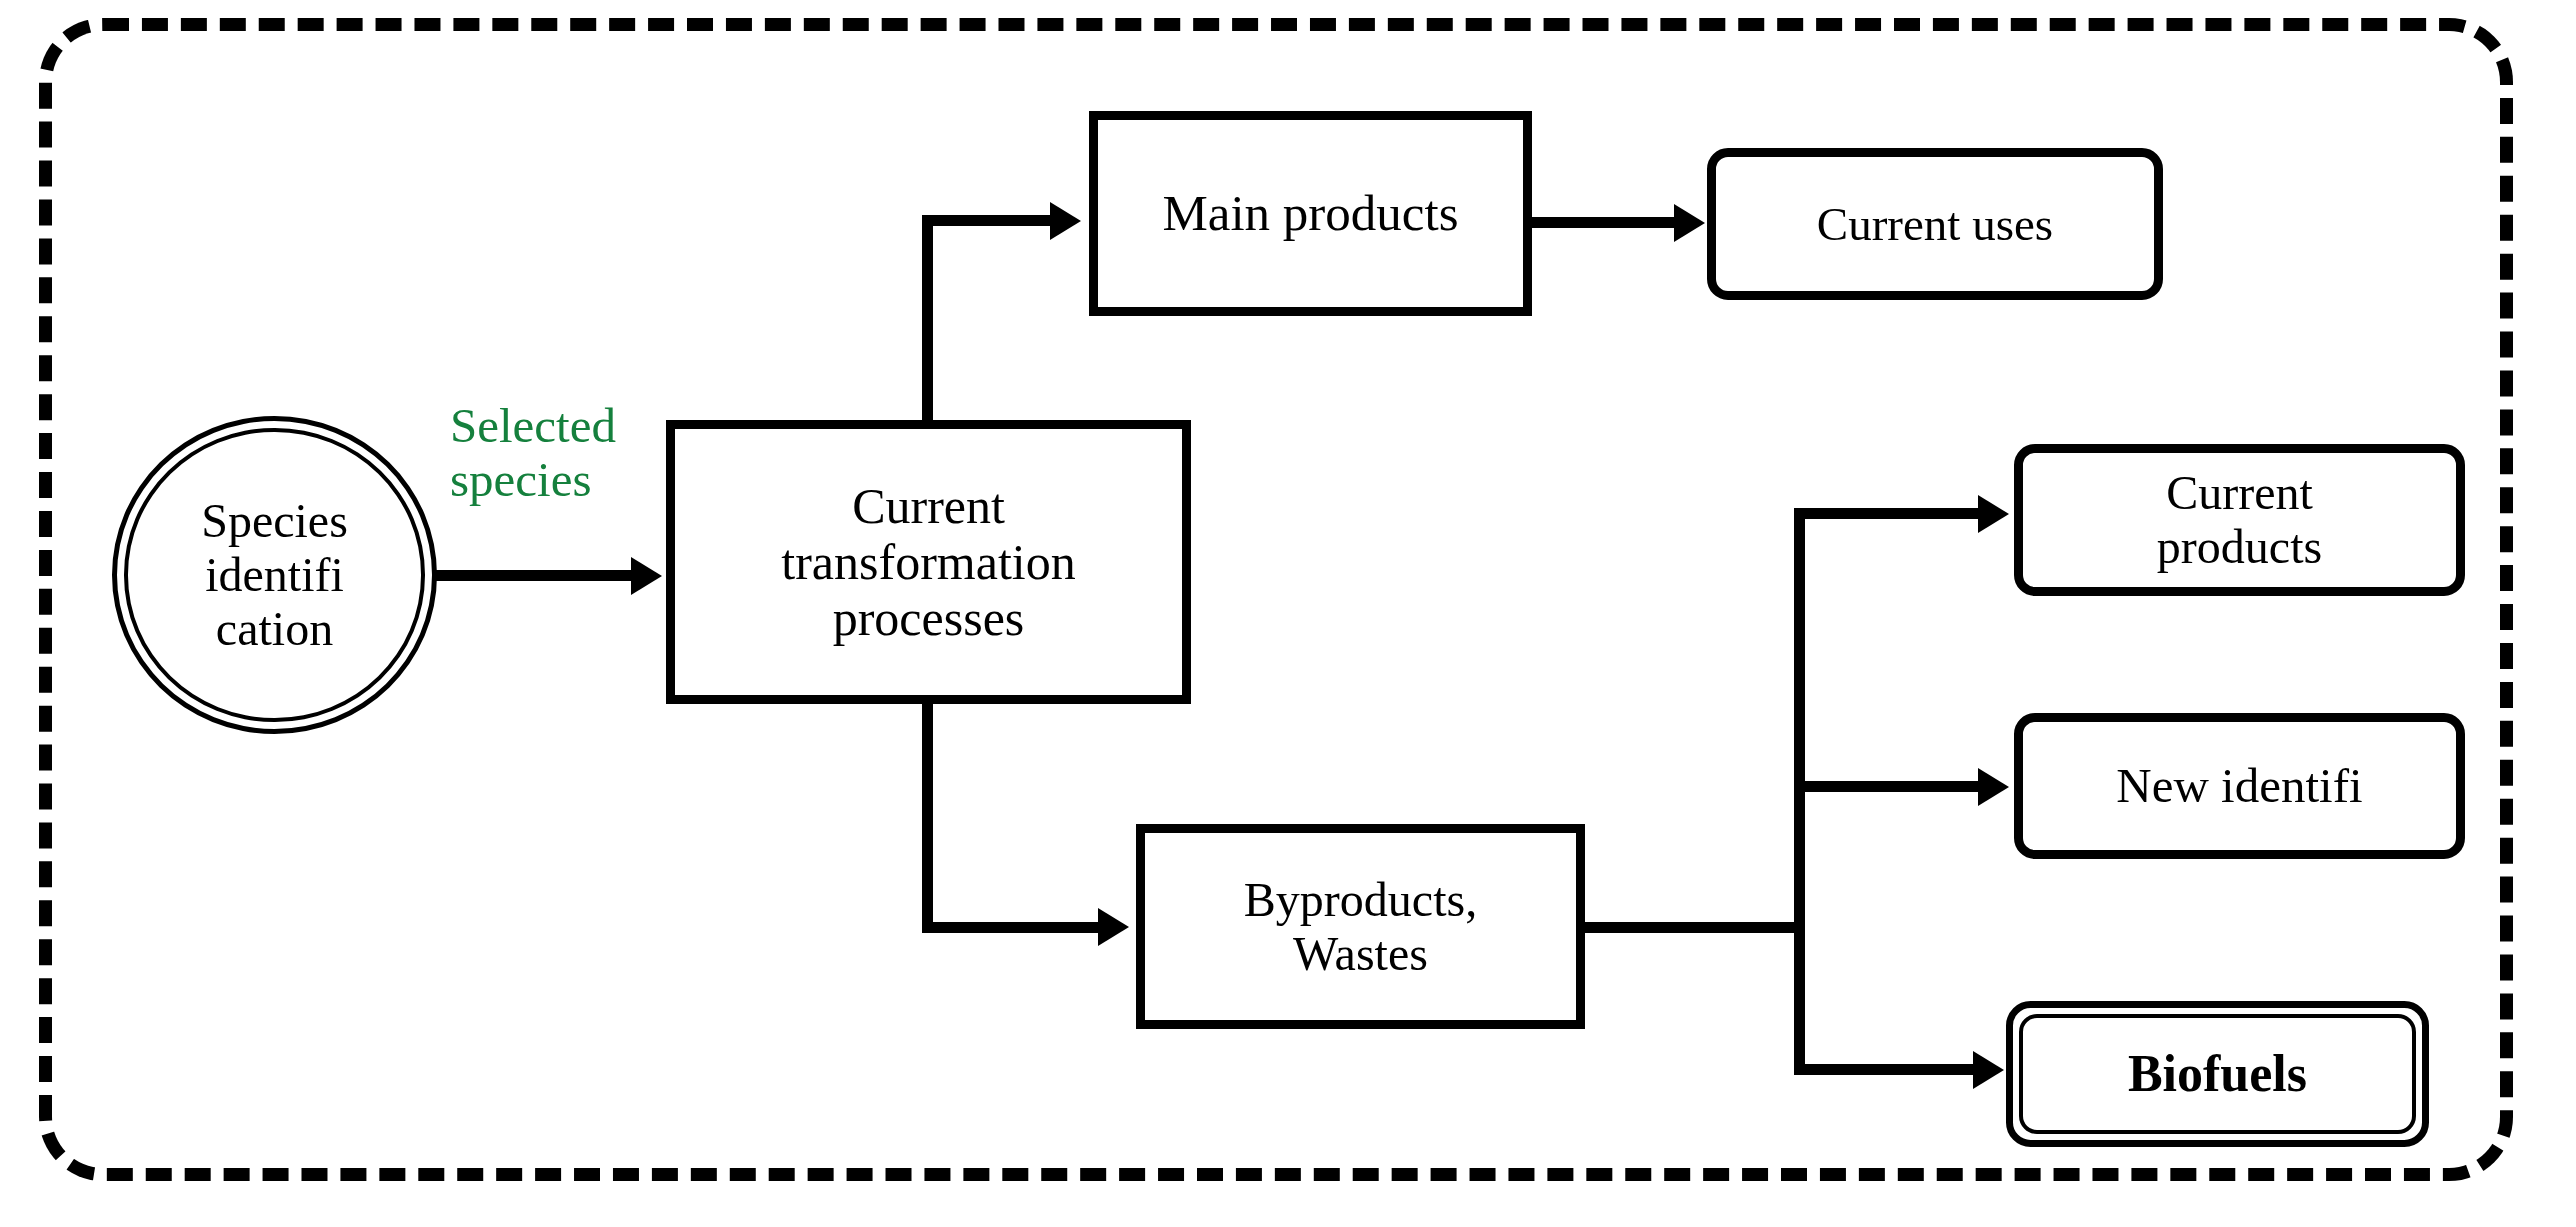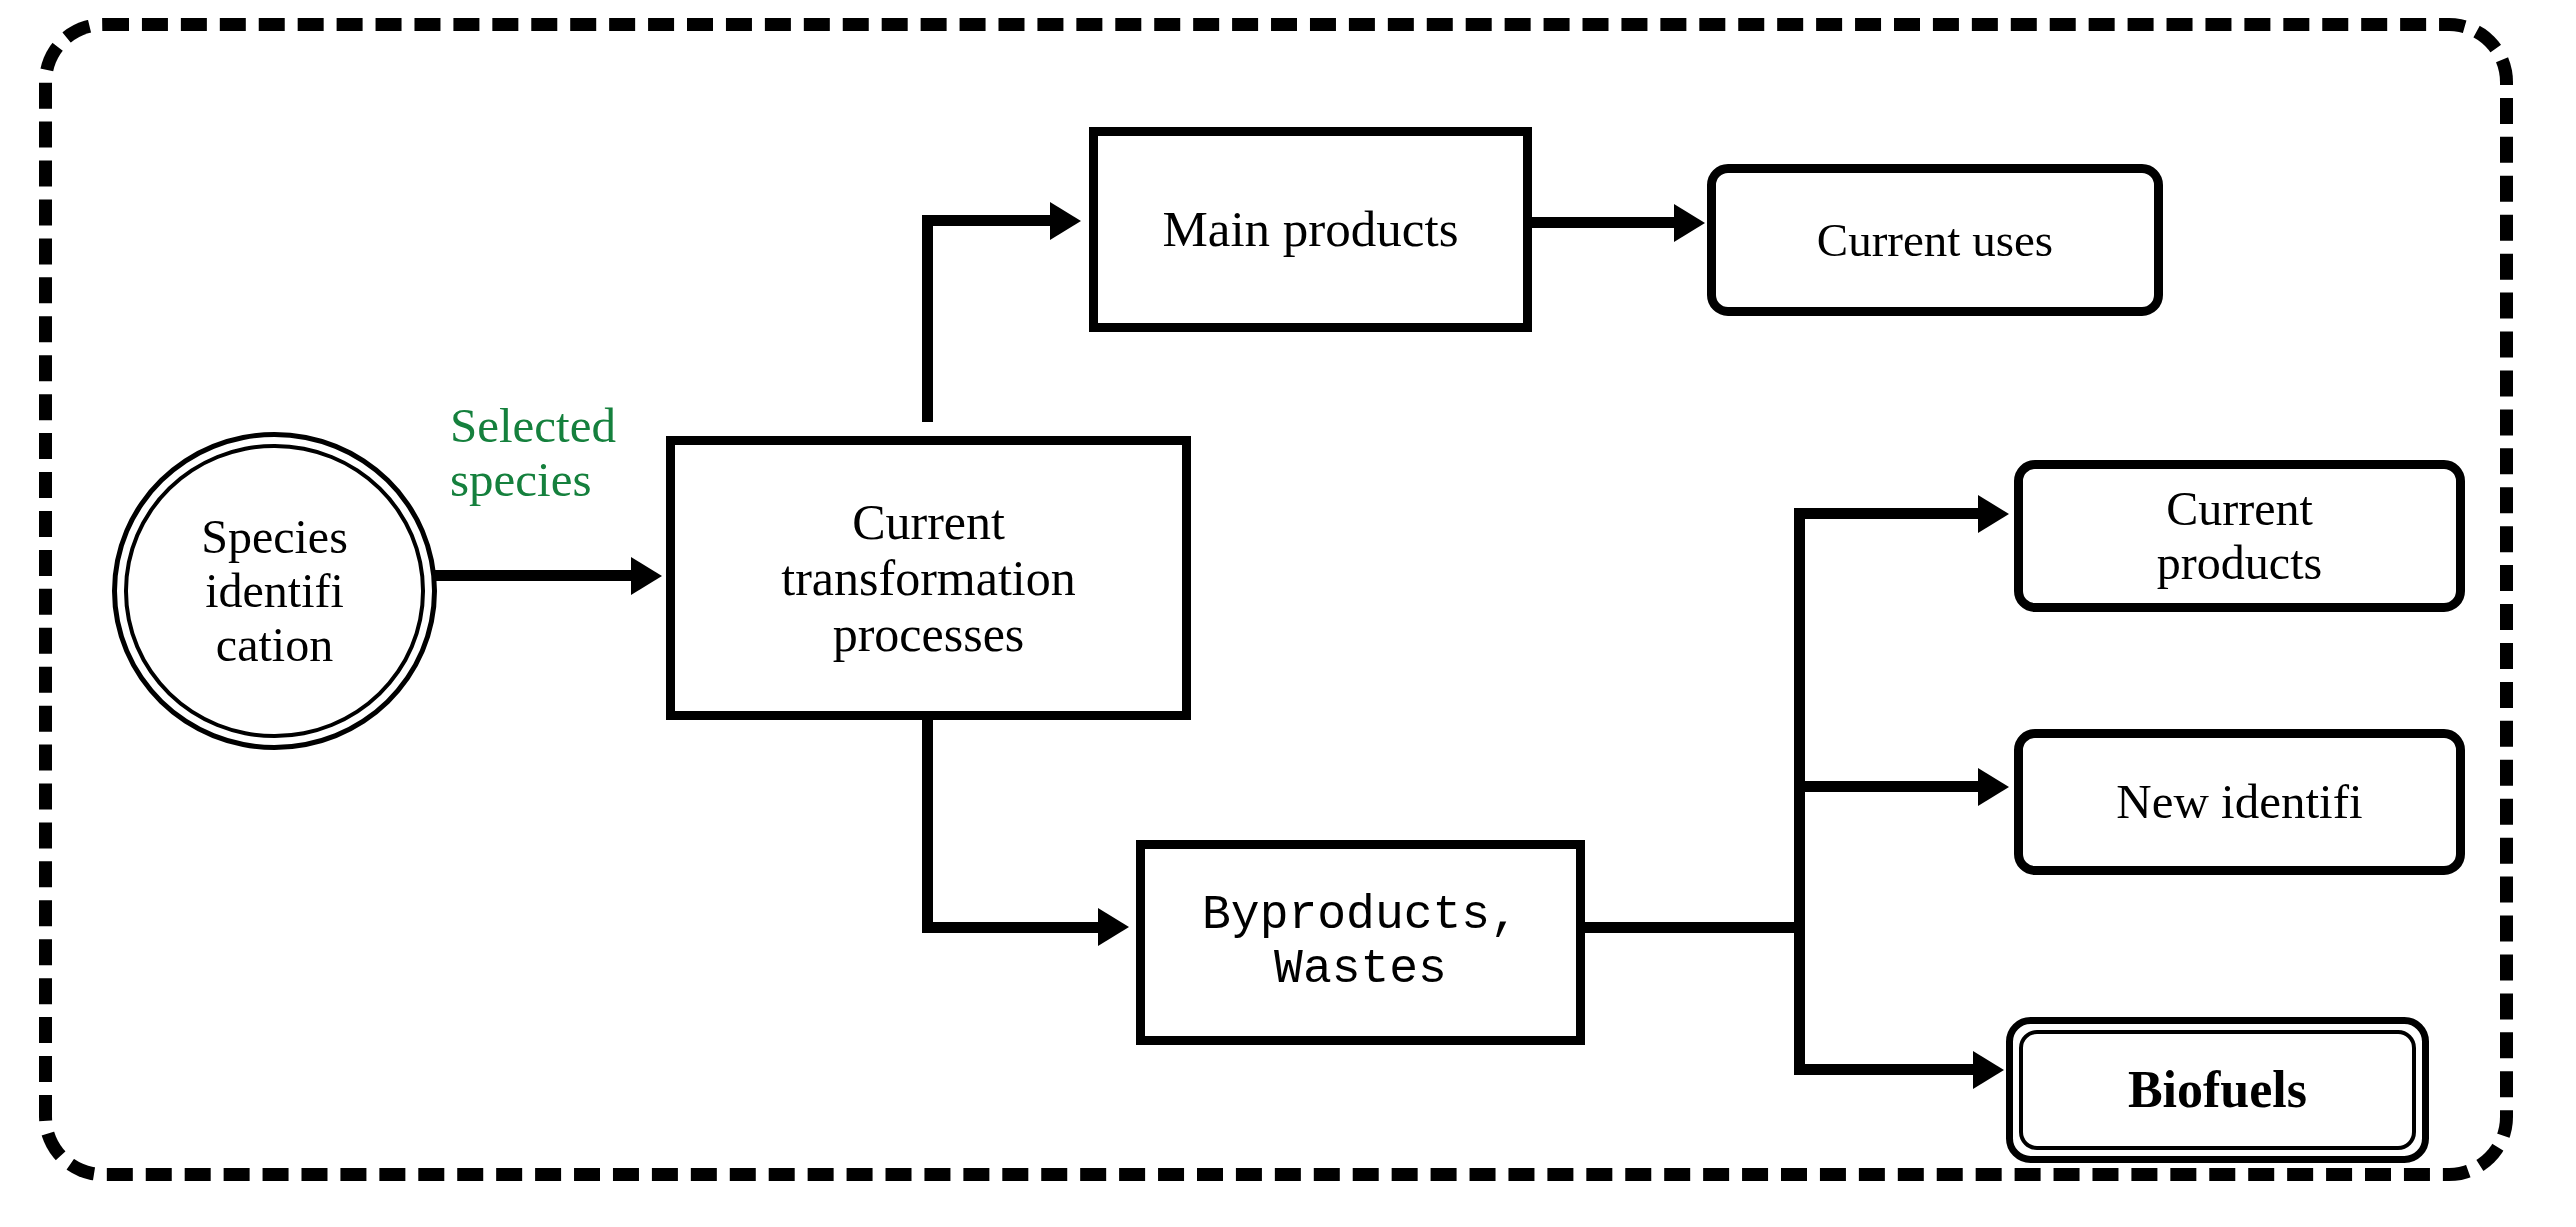--- a/index.html
+++ b/index.html
@@ -32,21 +32,20 @@
   .node {
     position: absolute;
     box-sizing: border-box;
     background: #ffffff;
     display: flex;
     align-items: center;
     justify-content: center;
     text-align: center;
     color: #000000;
     line-height: 1.12;
-    margin-top: 16px;
   }
 
   
   .rect {
     border: 9px solid #000000;
     border-radius: 0;
   }
 
   
   .rounded {
@@ -103,21 +102,20 @@
     left: 1089px; top: 111px;  width: 443px; height: 205px;
     font-size: 51px;
   }
   #node-current-uses {
     left: 1707px; top: 148px;  width: 456px; height: 152px;
     font-size: 47px;
   }
   #node-byproducts-wastes {
     left: 1136px; top: 824px; width: 449px; height: 205px;
     font-size: 48px;
-    font-family: Liberation Mono, monospace;
   }
   #node-current-products {
     left: 2014px; top: 444px;  width: 451px; height: 152px;
     font-size: 48px;
   }
   #node-new-products {
     left: 2014px; top: 713px;  width: 451px; height: 146px;
     font-size: 49px;
   }
   #node-biofuels {

